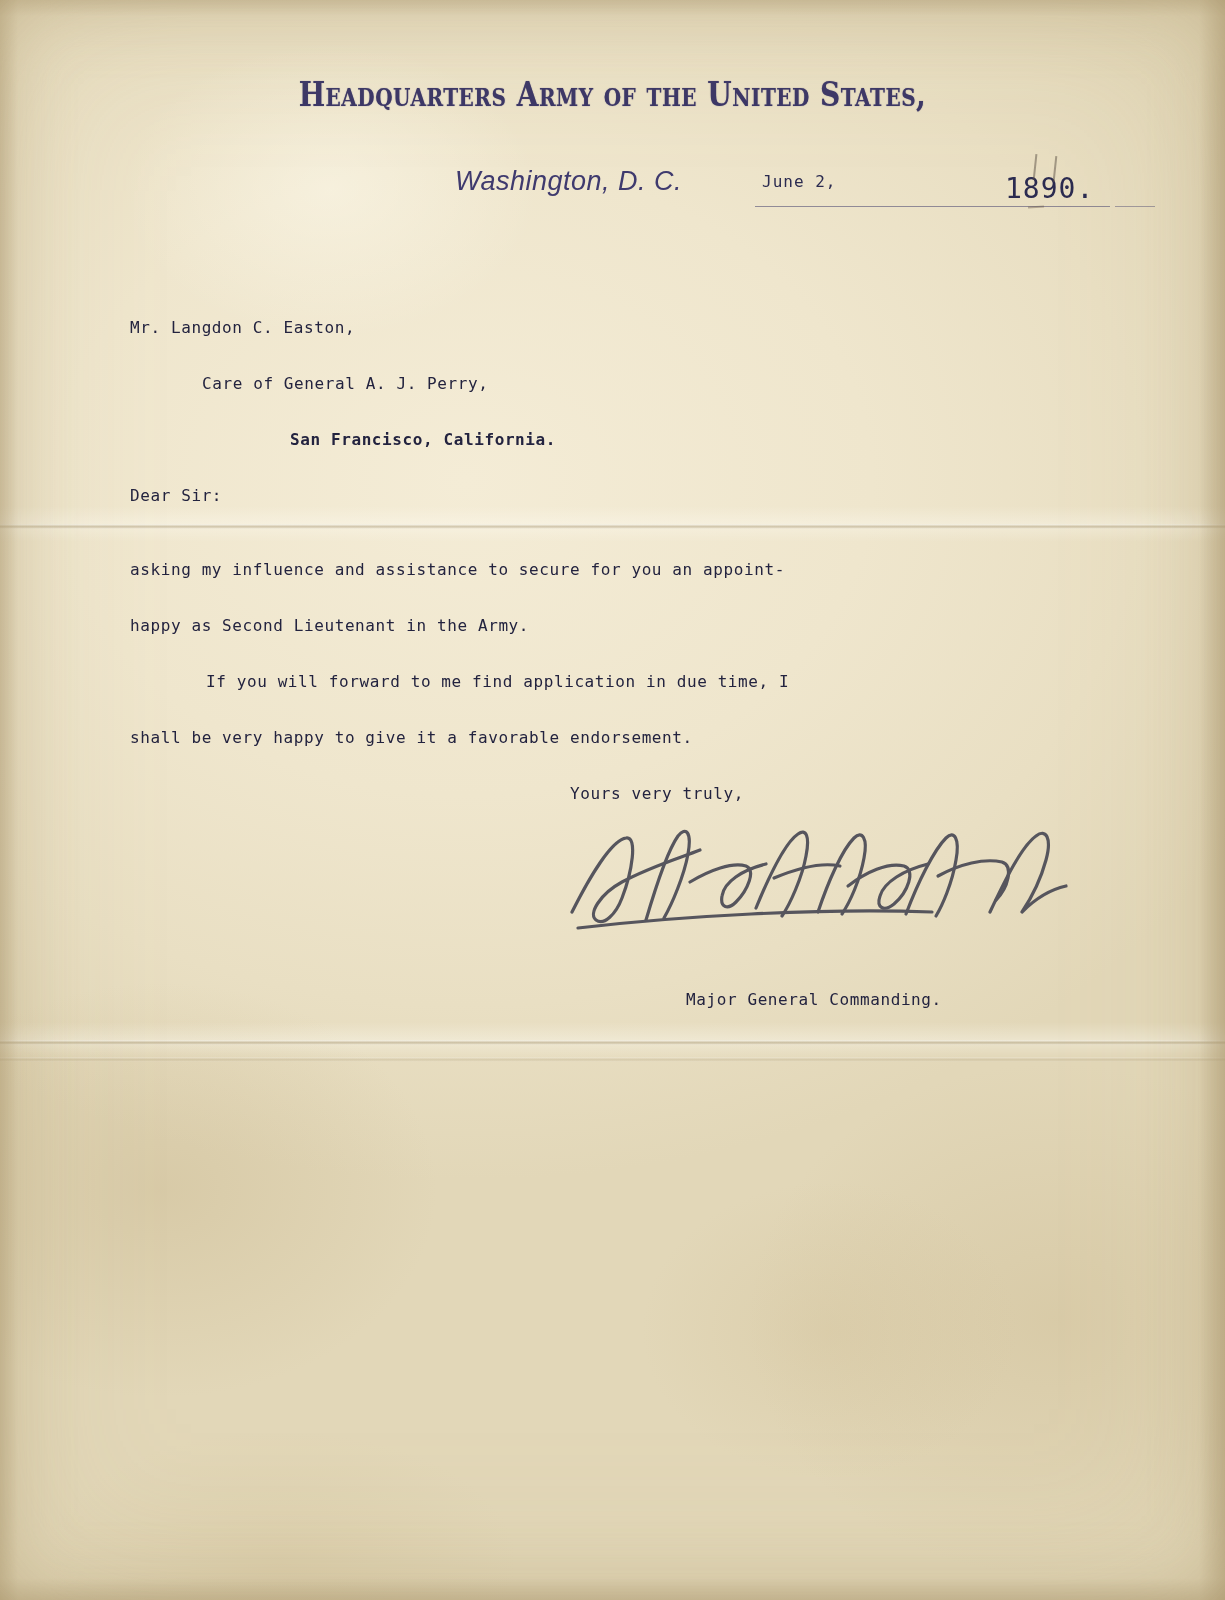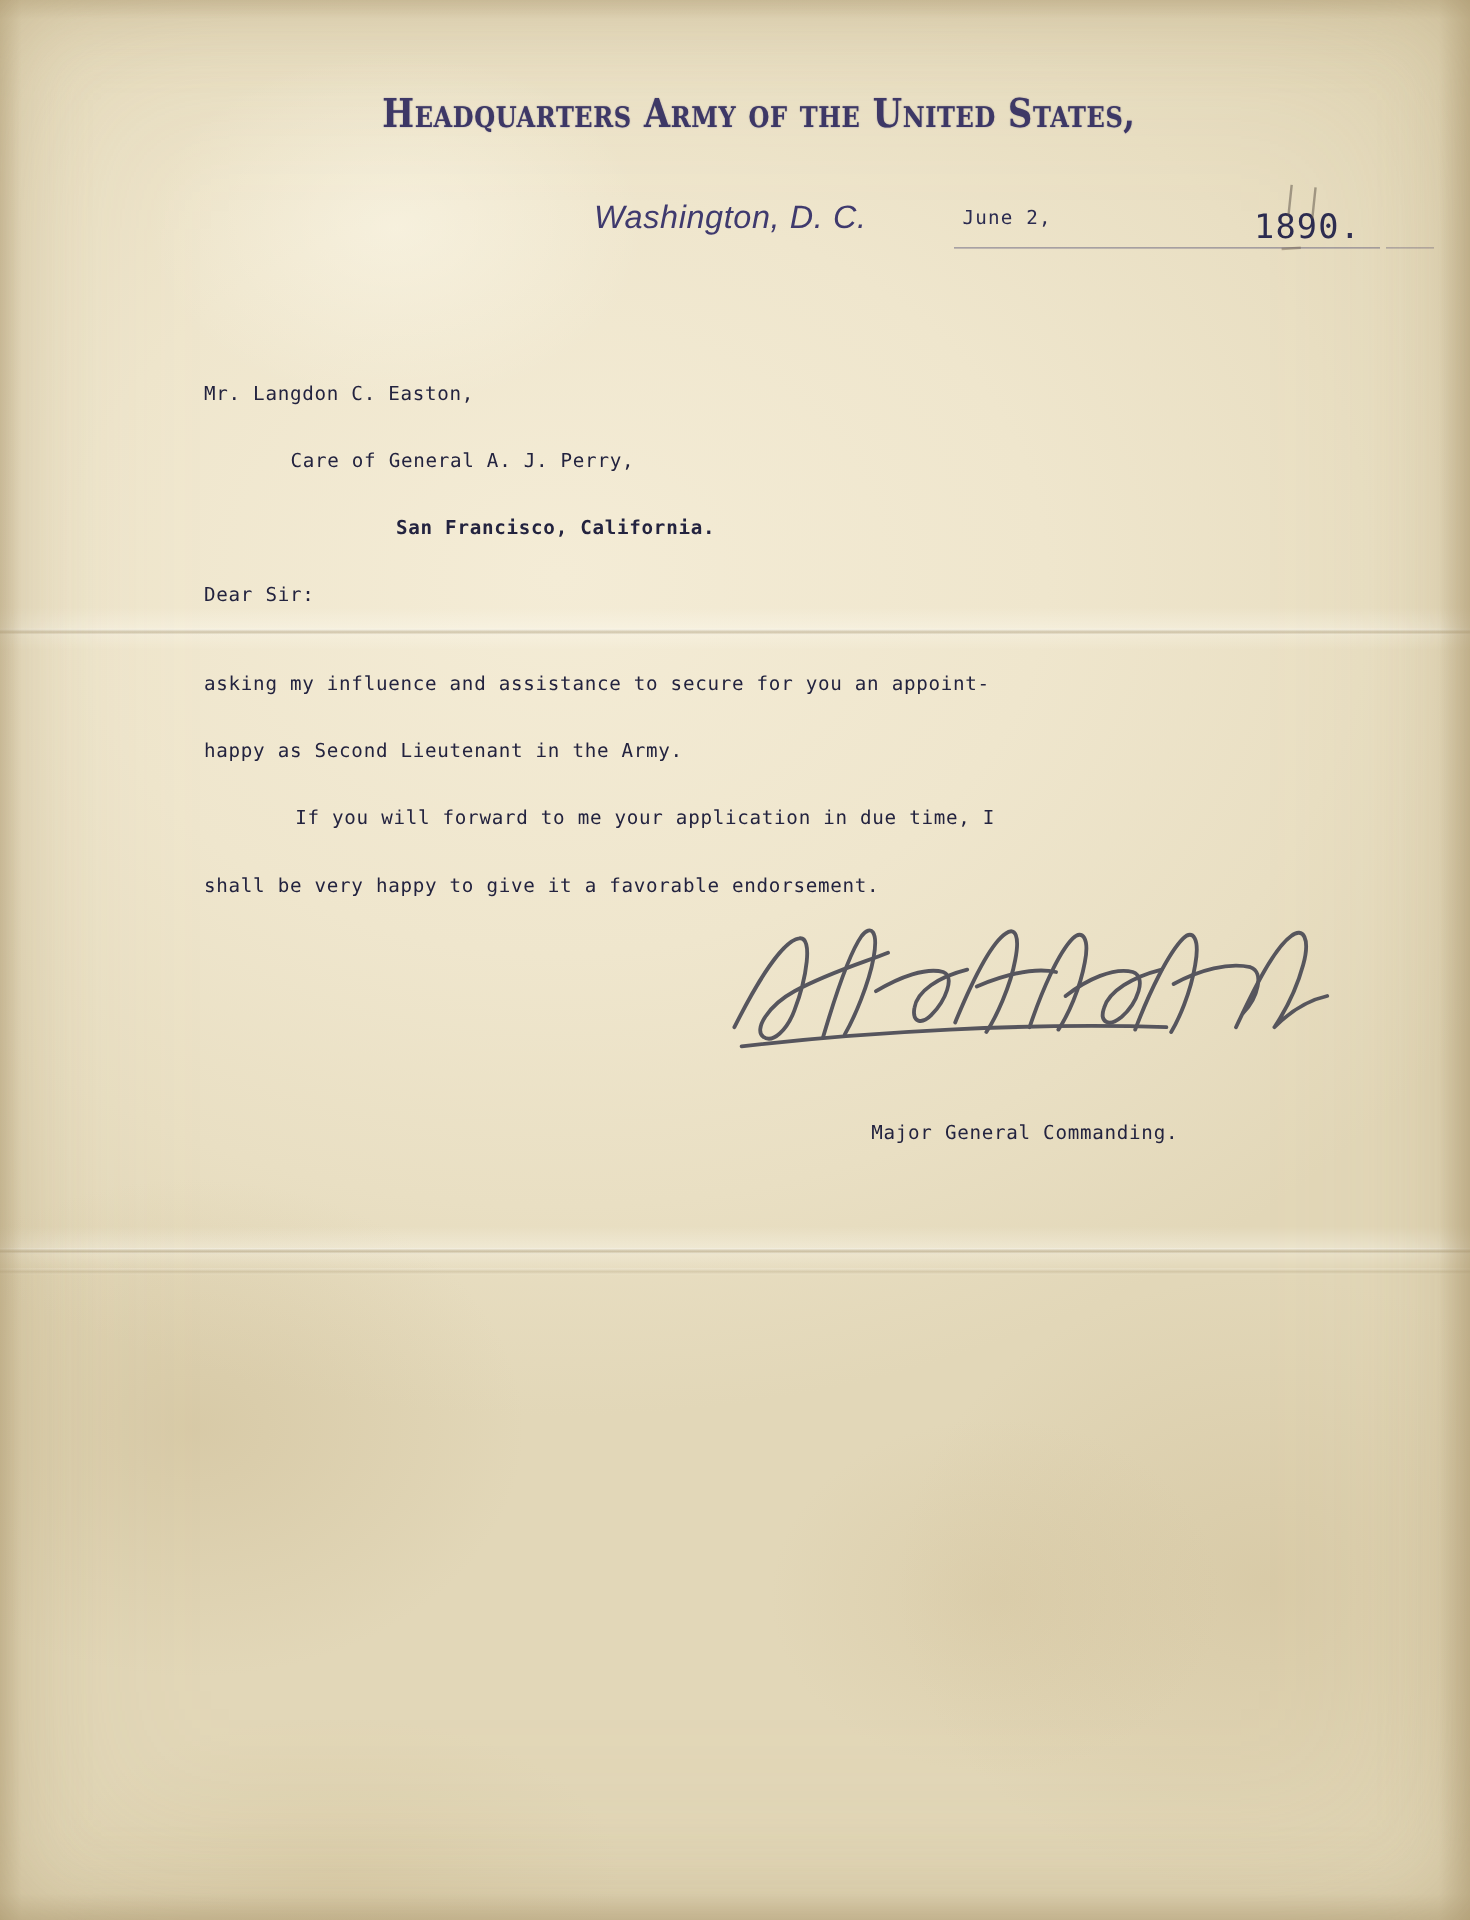--- a/index.html
+++ b/index.html
@@ -70,21 +70,20 @@
   .fold-glow {
     position:absolute; left:0; width:100%; height:36px; pointer-events:none;
     background: linear-gradient(to bottom, rgba(255,253,245,.0), rgba(255,253,245,.35), rgba(255,253,245,0));
   }
 
   
   .content {
     position: absolute;
     inset: 0;
     color: #2a2a4d;
-    margin-left: 40px;
   }
 
   .letterhead {
     position: absolute;
     top: 78px;
     left: 0;
     width: 100%;
     text-align: center;
     font-family: "DejaVu Serif", serif;
     font-weight: bold;
@@ -231,23 +230,24 @@
       <div class="line indent-1">Care of General A. J. Perry,</div>
       <div class="line indent-2">San Francisco, California.</div>
 
       <div class="line">Dear Sir:</div>
 
       <div class="gap-sm"></div>
 
       <div class="line">asking my influence and assistance to secure for you an appoint-</div>
       <div class="line">happy as Second Lieutenant in the Army.</div>
 
-      <div class="line para-indent-s">If you will forward to me your application in due time, I</div>
+      <div class="line para-indent-s">If you will forward to me find application in due time, I</div>
       <div class="line">shall be very happy to give it a favorable endorsement.</div>
 
+      <div class="line closing">Yours very truly,</div>
 
       <div class="signature-block">
         <svg class="signature" viewBox="0 0 520 130" aria-hidden="true">
           <g fill="none" stroke="#4a4a55" stroke-width="3.2" stroke-linecap="round" stroke-linejoin="round" opacity="0.92">
             <path d="M12,96 C30,60 52,24 66,22 C78,20 72,56 62,82 C56,98 44,110 36,104 C28,98 40,78 62,66 C92,50 120,42 140,34"></path>
             <path d="M86,104 C96,70 108,34 118,20 C126,10 132,16 128,38 C124,60 112,88 104,102"></path>
             <path d="M130,66 C150,54 172,46 186,50 C196,54 188,74 176,86 C168,94 160,92 162,80 C164,66 182,54 206,48"></path>
             <path d="M196,92 C210,58 226,26 238,18 C246,12 250,20 246,40 C242,62 230,88 222,100"></path>
             <path d="M214,62 C238,52 262,46 280,50"></path>
             <path d="M258,96 C268,66 282,34 294,22 C302,14 308,22 304,42 C300,64 290,86 282,98"></path>

